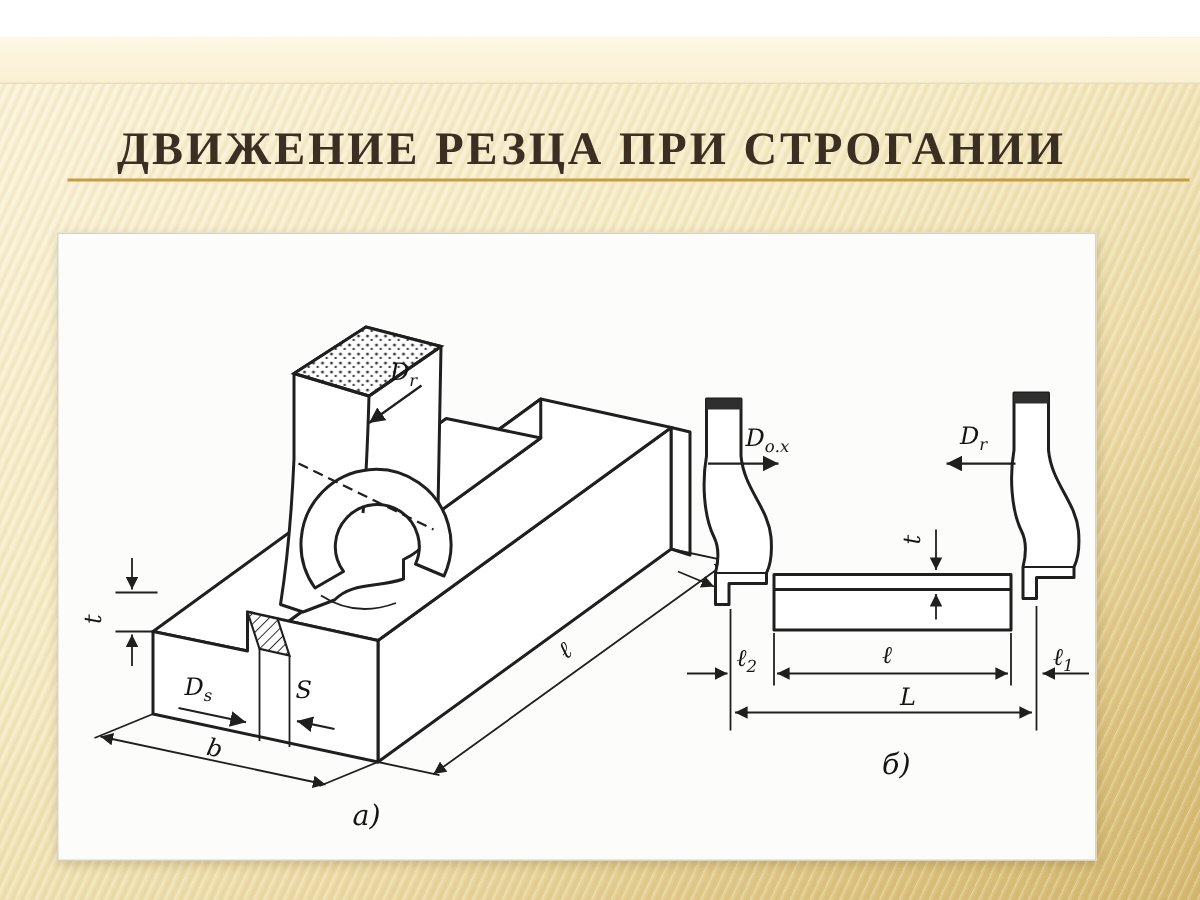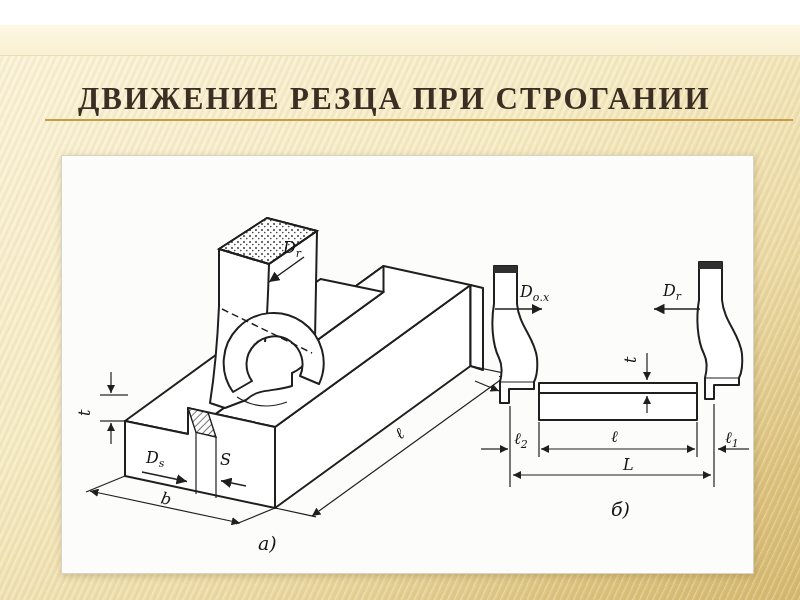--- a/index.html
+++ b/index.html
@@ -9,21 +9,21 @@
       repeating-linear-gradient(115deg, rgba(255,255,255,.30) 0px, rgba(255,255,255,0) 2px, rgba(170,135,60,.10) 4px, rgba(255,255,255,0) 6px),
       linear-gradient(148deg,#fbf3da 0%,#f6ecc6 38%,#ecdba6 65%,#dcc27e 85%,#d3b76d 100%);
     margin-top: 25px;
   }
   .top-band{position:absolute;top:0;left:0;right:0;height:30px;
     background:linear-gradient(#fdf7e4,#f9f0d2);
     border-bottom:1px solid rgba(185,155,85,.28);}
   .title{position:absolute;left:78px;top:56px;margin:0;
     font:bold 31px "Liberation Serif",serif;color:#3b2f23;letter-spacing:2px;white-space:nowrap;}
   .rule{position:absolute;left:45px;right:7px;top:94px;height:2px;background:#c59e43;}
-  .panel{position:absolute;left:61px;top:130px;width:691px;height:417px;
+  .panel{position:absolute;left:38px;top:130px;width:691px;height:417px;
     background:#fcfcfa;border:1px solid #d8d3c5;
     box-shadow:1px 2px 7px rgba(110,85,35,.28);}
   .panel svg{display:block;width:691px;height:417px;}
   
   .o{fill:#ffffff;stroke:#1f1f1f;stroke-width:2;stroke-linejoin:round;}
   .ln{fill:none;stroke:#1f1f1f;stroke-width:2;stroke-linejoin:round;}
   .thin{fill:none;stroke:#1f1f1f;stroke-width:1.2;}
   .arr{fill:none;stroke:#1f1f1f;stroke-width:1.5;}
   .dash{fill:none;stroke:#1f1f1f;stroke-width:1.5;stroke-dasharray:7 4;}
   .lbl{font:italic 16px "DejaVu Serif",serif;fill:#141414;}

